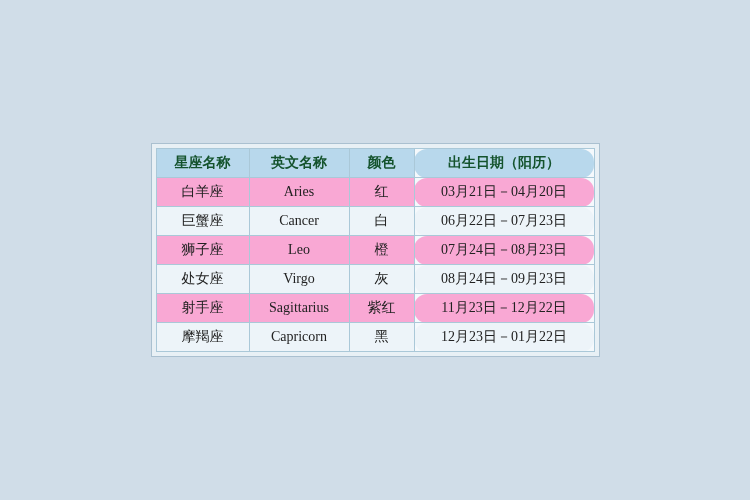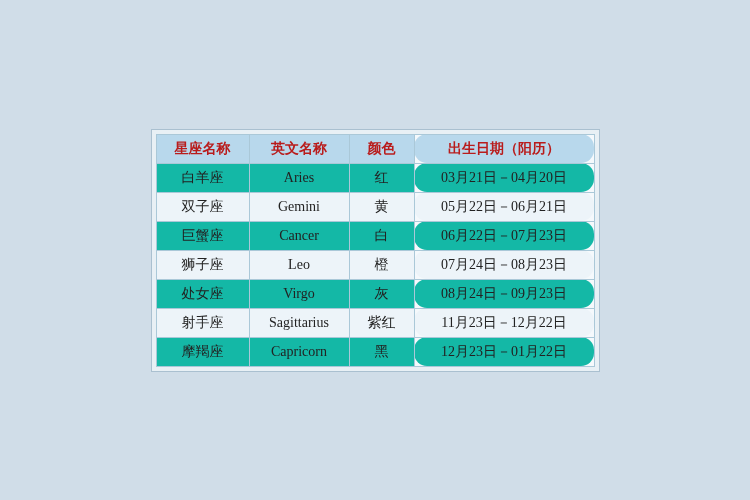--- a/index.html
+++ b/index.html
@@ -26,24 +26,24 @@
       padding: 5px 18px;
       text-align: center;
       font-size: 14px;
       color: #222;
       white-space: nowrap;
     }
     thead th {
       background: #b8d8ec;
       font-weight: bold;
       font-size: 14px;
-      color: #b91c1c;
+      color: #14532d;
     }
     tbody tr {
-      background: #14b8a6;
+      background: #f9a8d4;
     }
     tbody tr:nth-child(even) {
       background: #edf4f9;
     }
     .col-zh { min-width: 72px; }
     .col-en { min-width: 100px; margin-left: 47px; }
     .col-color { min-width: 44px; text-align: center; }
     .col-date { min-width: 180px; border-radius: 13px; }
   </style>
 </head>
@@ -58,26 +58,20 @@
         <th class="col-color">颜色</th>
         <th class="col-date">出生日期（阳历）</th>
       </tr>
     </thead>
     <tbody id="table-body">
     <tr>
           <td class="col-zh">白羊座</td>
           <td class="col-en">Aries</td>
           <td class="col-color">红</td>
           <td class="col-date">03月21日－04月20日</td>
-        </tr>
-        <tr>
-          <td class="col-zh">双子座</td>
-          <td class="col-en">Gemini</td>
-          <td class="col-color">黄</td>
-          <td class="col-date">05月22日－06月21日</td>
         </tr>
         <tr>
           <td class="col-zh">巨蟹座</td>
           <td class="col-en">Cancer</td>
           <td class="col-color">白</td>
           <td class="col-date">06月22日－07月23日</td>
         </tr>
         <tr>
           <td class="col-zh">狮子座</td>
           <td class="col-en">Leo</td>

